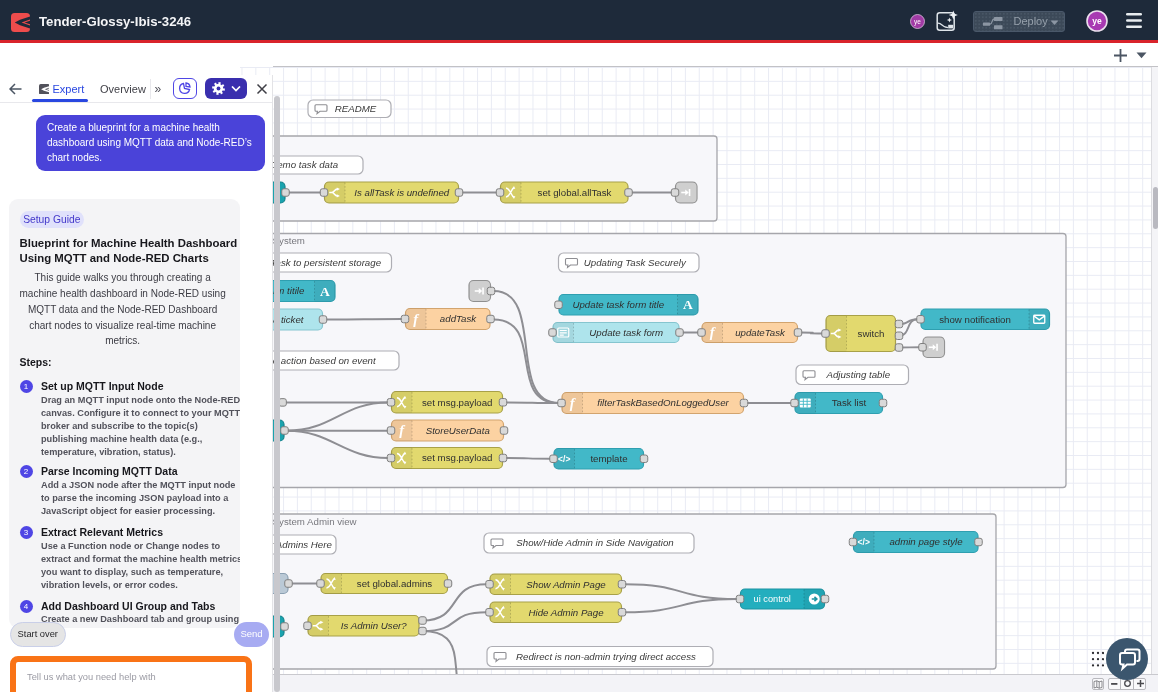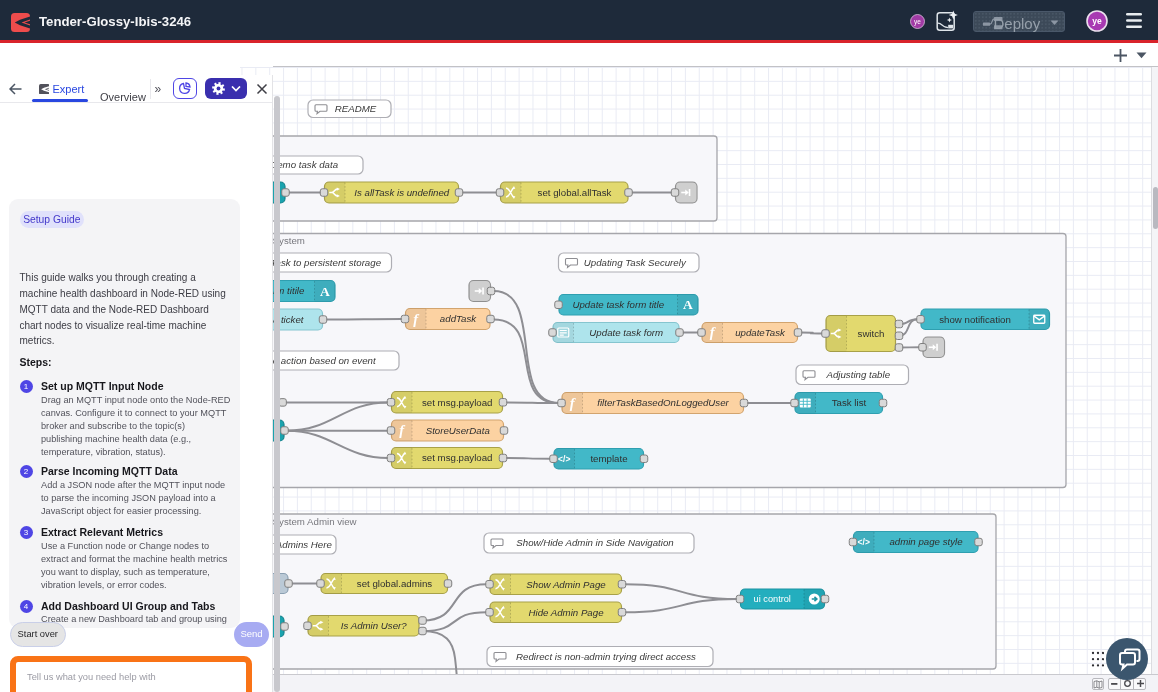--- a/index.html
+++ b/index.html
@@ -12,26 +12,26 @@
 #cfooter { position:absolute; left:272.5px; top:673.5px; width:885.5px; height:18.5px; background:#f3f3f7; border-top:1px solid #c9c9ce; }
 #rsb { position:absolute; left:1150.5px; top:66.5px; width:7.5px; height:607px; background:#f4f4f7; border-left:1px solid #dcdce0; }
 #rsb .thumb { position:absolute; left:1.5px; top:120px; width:4.5px; height:42px; background:#b9b9c0; border-radius:2.5px; }
 #panel { position:absolute; left:0; top:42.5px; width:272.5px; height:649.5px; background:#fff; border-right:1px solid #e3e3e6; z-index:20;margin-top:32px; }
 #ptoolbar { position:absolute; left:0; top:0; width:100%; height:28.5px; border-bottom:1px solid #e8e8ec; font-size:11px; }
 #graybar { position:absolute; left:273.5px; top:96px; width:6px; height:596px; background:#c8c8cd; border-radius:3px; z-index:30; }
 .bubble { position:absolute; left:36px; top:40.5px; width:229px; background:#4a43d9; border-radius:9px; color:#fff; font-size:10px; line-height:15.2px; padding:5px 11px; }
 .card { position:absolute; left:9px; top:124px; width:231px; height:429px; background:#f4f4f6; border-radius:9px; overflow:hidden; }
 .pill { position:absolute; left:10.5px; top:12px; width:64.5px; height:17.5px; background:#e0e1fb; color:#4338ca; font-size:10.3px; border-radius:9px; text-align:center; line-height:17.5px; }
 .ctitle { position:absolute; left:10.5px; top:37.5px; font-weight:bold; font-size:11.4px; line-height:14.5px; color:#17171c; white-space:nowrap; }
-.cpara { position:absolute; left:10.5px; top:71.9px; font-size:10px; line-height:15.7px; color:#3c3c44; white-space:nowrap; }
+.cpara { position:absolute; left:10.5px; top:71.9px; font-size:10px; line-height:15.7px; color:#3c3c44; white-space:nowrap;text-align:center; }
 .csteps { position:absolute; left:10.5px; top:157px; font-weight:bold; font-size:10.5px; color:#17171c; }
 .step { position:absolute; left:10.5px; width:215px; }
 .badge { position:absolute; left:0; top:0.5px; width:13px; height:13px; background:#4f46e5; border-radius:50%; color:#fff; font-size:8px; text-align:center; line-height:13px; }
 .stitle { position:absolute; left:21.5px; top:0.5px; font-weight:bold; font-size:10.5px; color:#17171c; white-space:nowrap; }
-.sbody { position:absolute; left:21.5px; top:14px; font-size:9.2px; line-height:13px; color:#52525b; white-space:nowrap; }
+.sbody { position:absolute; left:21.5px; top:14px; font-size:9.2px; line-height:13px; color:#52525b; white-space:nowrap;font-weight:bold; }
 .startover { position:absolute; left:10px; top:547.5px; width:55.5px; height:24.5px; border:1px solid #c9cfe8; border-radius:12.5px; font-size:9.3px; color:#27272a; text-align:center; line-height:23px; background:#e5e5e5; }
 .send { position:absolute; left:234px; top:547.5px; width:35px; height:24.5px; background:#a7abf2; border-radius:12.5px; font-size:9.5px; color:#fff; text-align:center; line-height:24px; }
 .tarea { position:absolute; left:10px; top:581.5px; width:242px; height:56.5px; border:6px solid #f97316; border-radius:8px; background:#fff; }
 .tarea span { position:absolute; left:11px; top:10px; color:#9b9ba4; font-size:9.3px; }
 .fab { position:absolute; left:1105.5px; top:637.5px; width:42px; height:42px; border-radius:50%; background:#3b566e; z-index:40; }
 </style></head>
 <body>
 <div id="root">
 
 <div id="hdr">
@@ -52,21 +52,21 @@
     <path d="M 17.3 0.5 L 18.5 3.8 L 21.8 5 L 18.5 6.2 L 17.3 9.5 L 16.1 6.2 L 12.8 5 L 16.1 3.8 Z" fill="#eef2f5" stroke="none"></path>
     <path d="M 13.4 7.4 l 0.7 1.9 l 1.9 0.7 l -1.9 0.7 l -0.7 1.9 l -0.7 -1.9 l -1.9 -0.7 l 1.9 -0.7 Z" fill="#eef2f5" stroke="none"></path>
   </svg>
   <div class="abs" style="left:972.5px;top:10.5px;width:92.5px;height:21px;background:#3c4958;border:1px solid #4a586a;border-radius:3px;background-image:radial-gradient(rgba(160,175,190,0.13) 0.7px, transparent 0.8px);background-size:3.5px 3.5px;">
     <svg class="abs" style="left:9px;top:4px" width="20" height="14" viewBox="0 0 20 14">
       <rect x="0" y="6.4" width="7" height="3.4" rx="0.5" fill="#8c96a3"></rect>
       <rect x="11" y="1" width="8.5" height="4" rx="0.5" fill="#8c96a3"></rect>
       <rect x="11" y="9.2" width="8.5" height="4" rx="0.5" fill="#8c96a3"></rect>
       <path d="M 7 8.1 C 9.8 8.1 8.5 3 11 3" stroke="#8c96a3" stroke-width="1.3" fill="none"></path>
     </svg>
-    <span class="abs" style="left:20px;top:3.8px;color:#96a0ab;font-size:15px;">Deploy</span>
+    <span class="abs" style="left:40px;top:3.8px;color:#96a0ab;font-size:11px;">Deploy</span>
     <svg class="abs" style="left:76px;top:8px" width="9" height="6" viewBox="0 0 9 6">
           <path d="M 0.5 0.5 L 4.5 5 L 8.5 0.5 Z" fill="#8c96a3"></path>
         </svg>
   </div>
   <svg class="abs" style="left:1085.5px;top:10px" width="22" height="22" viewBox="0 0 22 22">
     <circle cx="11" cy="11" r="10" fill="#a83ab2" stroke="#ece0ee" stroke-width="1.6"></circle>
     <text x="11" y="14" text-anchor="middle" font-size="8.5" font-weight="bold" fill="#fff" font-family="Liberation Sans, sans-serif">ye</text>
   </svg>
   <svg class="abs" style="left:1126px;top:12.5px" width="16" height="15" viewBox="0 0 16 15" fill="#e8ecef">
     <rect y="0" width="16" height="2.6" rx="1.3"></rect>
@@ -523,21 +523,21 @@
     <svg class="abs" style="left:9px;top:8px" width="13" height="12" viewBox="0 0 13 12" fill="none" stroke="#4b5563" stroke-width="1.5">
           <path d="M 12.5 6 H 1 M 6 1 L 1 6 L 6 11"></path>
         </svg>
     <svg class="abs" style="left:38.5px;top:9px" width="10.5" height="10.5" viewBox="0 0 19 19">
       <rect width="19" height="19" rx="3" fill="#52525b"></rect>
       <path d="M 19 3.6 L 9 6.8 L 3.8 9.5 L 9 12.2 L 19 15.4 L 19 12.6 L 10.5 9.5 L 19 6.4 Z" fill="#fff"></path>
       <path d="M 19 7.8 L 13.5 9.5 L 19 11.2 Z" fill="#fff"></path>
     </svg>
     <span class="abs" style="left:52.5px;top:8px;color:#2947e0;">Expert</span>
     <div class="abs" style="left:32px;top:24.5px;width:56px;height:3px;background:#2947e0;border-radius:2px;"></div>
-    <span class="abs" style="left:100px;top:16px;color:#3f3f46;">Overview</span>
+    <span class="abs" style="left:100px;top:8px;color:#3f3f46;">Overview</span>
     <div class="abs" style="left:150px;top:4px;width:1px;height:20px;background:#e8e8ec;"></div>
     <span class="abs" style="left:154.5px;top:7px;color:#52525b;font-size:12px;">»</span>
     <div class="abs" style="left:172.5px;top:3px;width:24px;height:21px;border:1.2px solid #4f46e5;border-radius:6px;">
       <svg class="abs" style="left:4.5px;top:3px" width="13" height="13" viewBox="0 0 13 13" fill="none" stroke="#4f46e5" stroke-width="1.3">
         <path d="M 5.5 1.5 A 5 5 0 1 0 11.5 7.5 L 6.5 6.5 Z"></path>
         <path d="M 8 1 A 4.5 4.5 0 0 1 12 5 L 8 4.5 Z"></path>
       </svg>
     </div>
     <div class="abs" style="left:205px;top:3px;width:41.5px;height:21px;background:#3a2fae;border-radius:6px;">
       <svg class="abs" style="left:6.5px;top:4px" width="13" height="13" viewBox="-6.5 -6.5 13 13">
@@ -546,23 +546,25 @@
       </svg>
       <svg class="abs" style="left:26px;top:8px" width="10" height="6" viewBox="0 0 10 6" fill="none" stroke="#fff" stroke-width="1.7">
             <path d="M 1 0.5 L 5 4.5 L 9 0.5"></path>
           </svg>
     </div>
     <svg class="abs" style="left:255.5px;top:8px" width="12" height="12" viewBox="0 0 12 12" stroke="#3f3f46" stroke-width="1.5">
           <path d="M 1.5 1.5 L 10.5 10.5 M 10.5 1.5 L 1.5 10.5"></path>
         </svg>
   </div>
 
+  <div class="bubble">Create a blueprint for a machine health<br>dashboard using MQTT data and Node-RED’s<br>chart nodes.</div>
 
   <div class="card">
     <div class="pill">Setup Guide</div>
+    <div class="ctitle">Blueprint for Machine Health Dashboard<br>Using MQTT and Node-RED Charts</div>
     <div class="cpara">This guide walks you through creating a<br>machine health dashboard in Node-RED using<br>MQTT data and the Node-RED Dashboard<br>chart nodes to visualize real-time machine<br>metrics.</div>
     <div class="csteps">Steps:</div>
     <div class="step" style="top:181px;">
           <div class="badge">1</div>
           <div class="stitle">Set up MQTT Input Node</div>
       <div class="sbody">Drag an MQTT input node onto the Node-RED<br>canvas. Configure it to connect to your MQTT<br>broker and subscribe to the topic(s)<br>publishing machine health data (e.g.,<br>temperature, vibration, status).</div>
         </div>
     <div class="step" style="top:266px;">
           <div class="badge">2</div>
           <div class="stitle">Parse Incoming MQTT Data</div>

